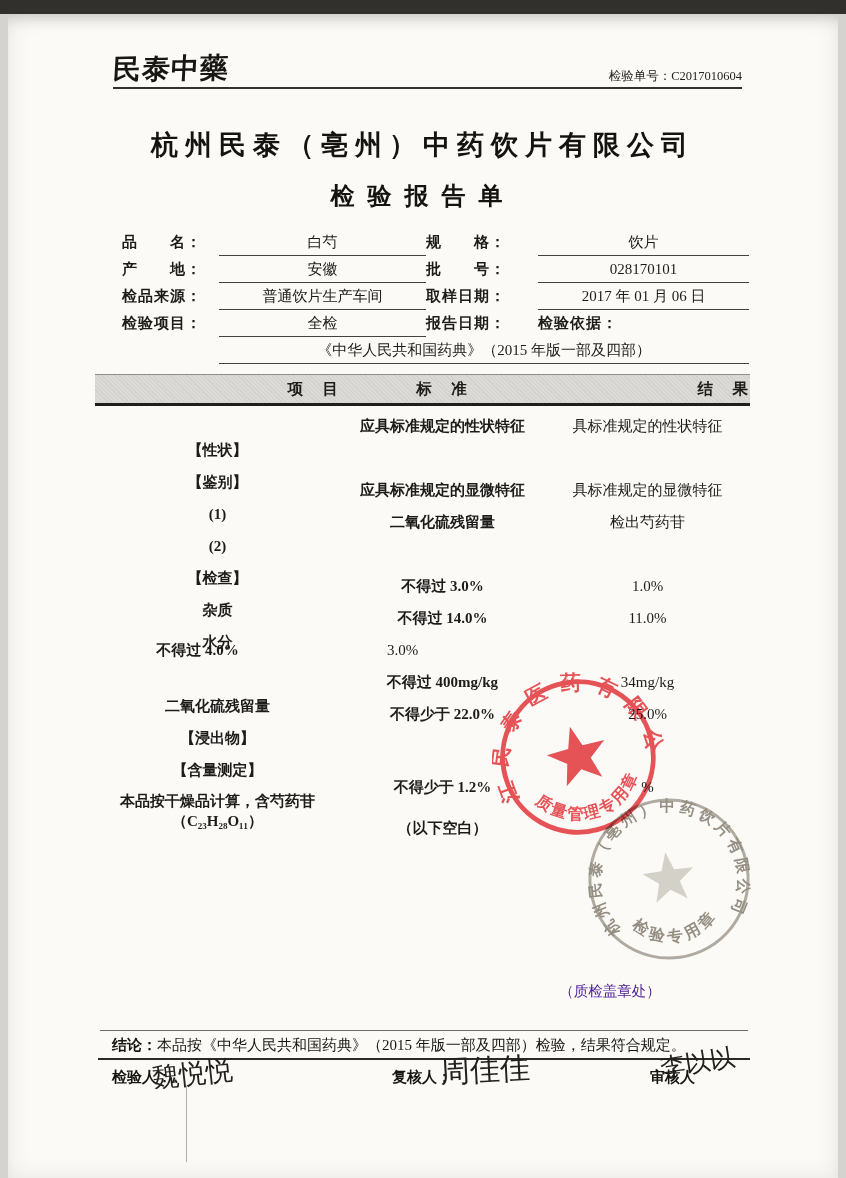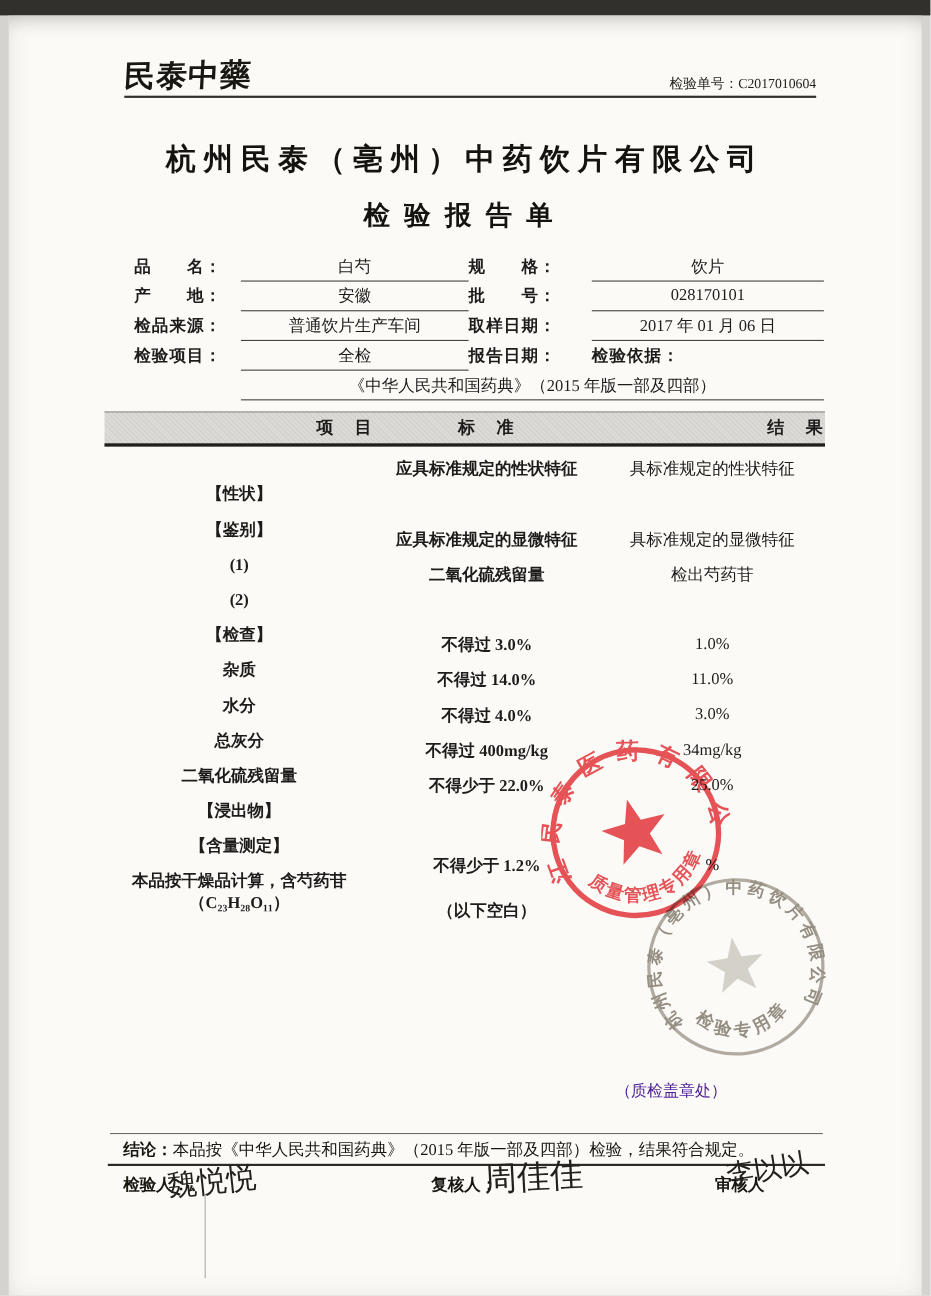--- a/index.html
+++ b/index.html
@@ -129,21 +129,20 @@
       <div class="t-item">杂质</div>
       <div class="t-standard">不得过 3.0%</div>
       <div class="t-result">1.0%</div>
     </div>
     <div class="t-row">
       <div class="t-item">水分</div>
       <div class="t-standard">不得过 14.0%</div>
       <div class="t-result">11.0%</div>
     </div>
     <div class="t-row">
-      <div class="t-item">总灰分</div>
       <div class="t-standard">不得过 4.0%</div>
       <div class="t-result">3.0%</div>
     </div>
     <div class="t-row">
       <div class="t-item">二氧化硫残留量</div>
       <div class="t-standard">不得过 400mg/kg</div>
       <div class="t-result">34mg/kg</div>
     </div>
     <div class="t-row">
       <div class="t-item">【浸出物】</div>

